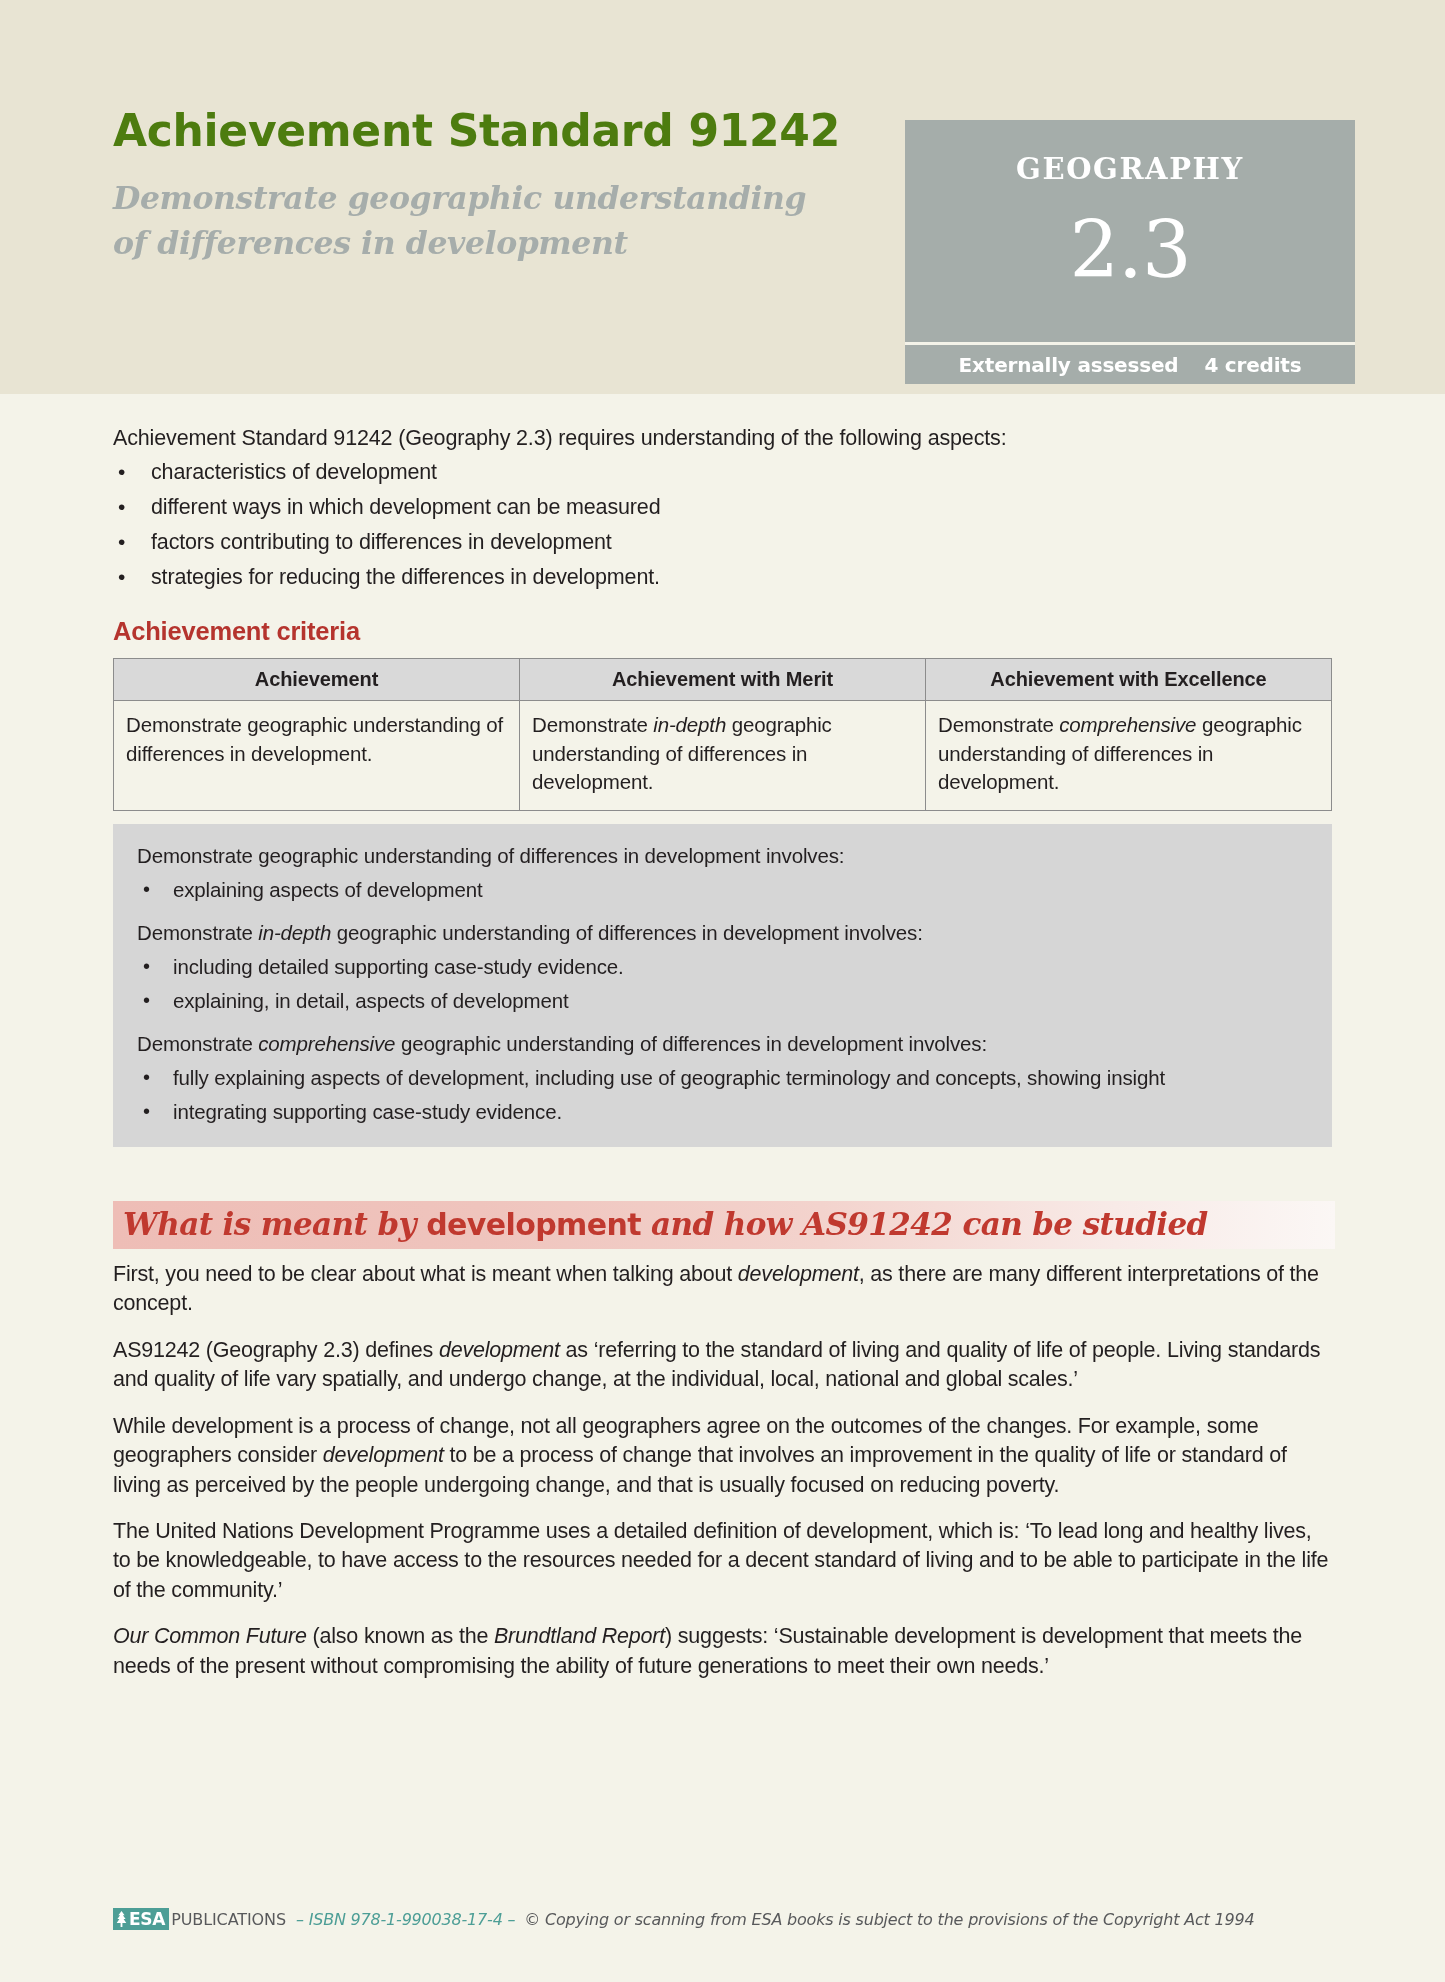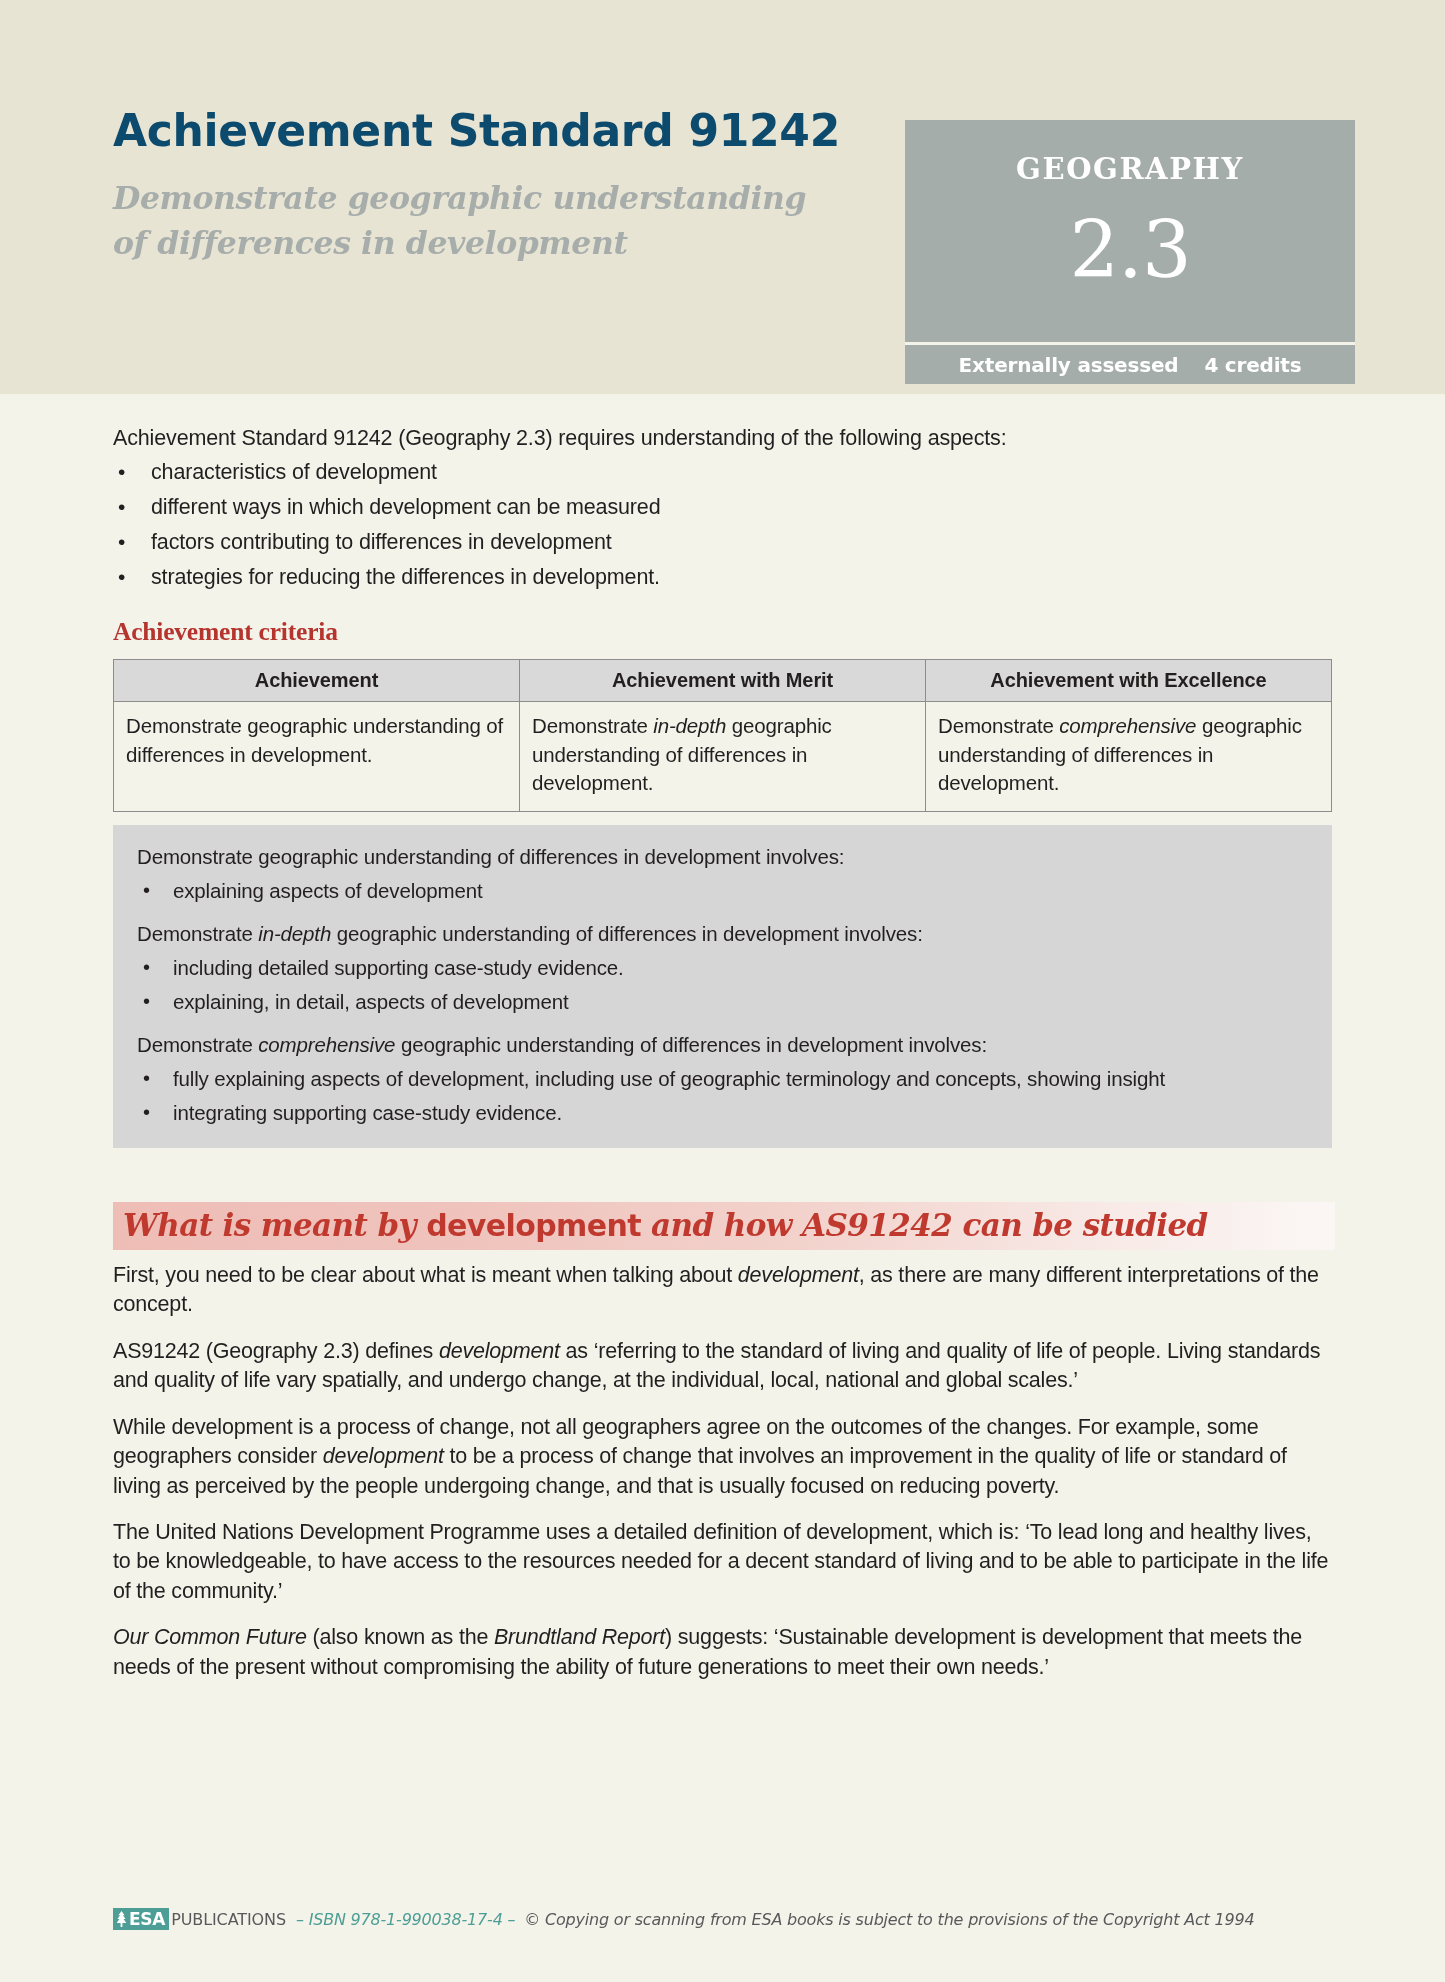--- a/index.html
+++ b/index.html
@@ -27,21 +27,21 @@
   .header-left {
     position: absolute;
     left: 113px;
     top: 108px;
     width: 780px;
   }
   .as-title {
     font-family: "DejaVu Sans", sans-serif;
     font-size: 44px;
     font-weight: bold;
-    color: #0c4a6e;
+    color: #4d7c0f;
     letter-spacing: -0.3px;
     line-height: 1.05;
     margin: 0 0 22px 0;
     white-space: nowrap;
   }
   .as-subtitle {
     font-family: "DejaVu Serif", serif;
     font-style: italic;
     font-weight: bold;
     font-size: 31.5px;
@@ -131,21 +131,21 @@
   }
   ul.bullets li::before {
     content: "\2022";
     position: absolute;
     left: 5px;
     top: -1px;
     font-size: 21px;
   }
 
   .section-head-red {
-    font-family: Liberation Serif, serif;
+    font-family: Liberation Sans, sans-serif;
     font-weight: bold;
     font-size: 25.5px;
     color: #b5342e;
     margin: 26px 0 12px 0;
     letter-spacing: -0.2px;
   }
 
   
   table.criteria {
     width: 1219px;

